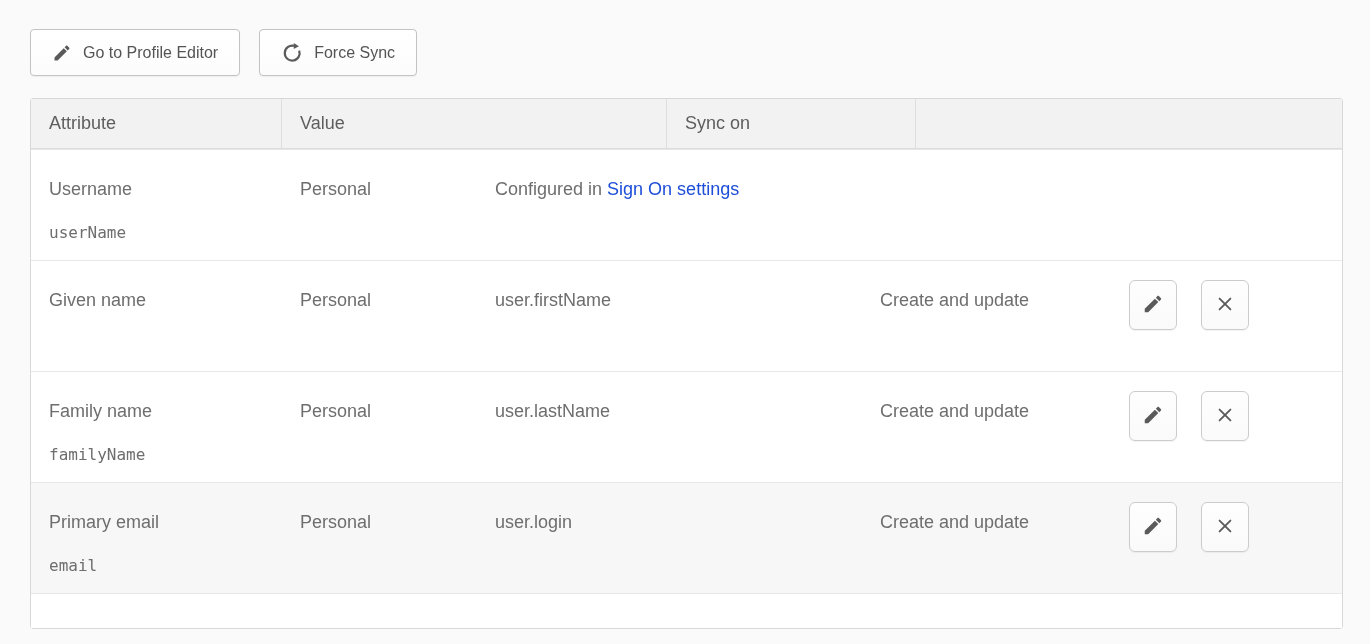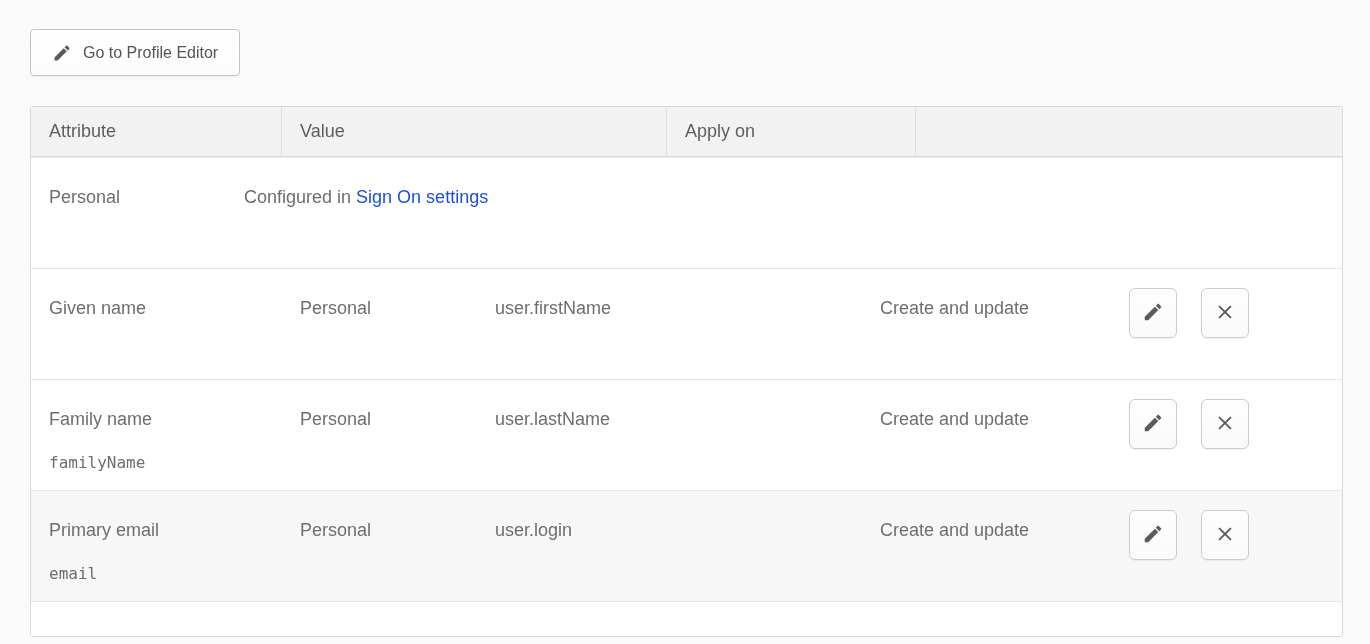--- a/index.html
+++ b/index.html
@@ -27,21 +27,21 @@
     border-radius: 4px;
     box-shadow: 0 1px 1px rgba(0,0,0,0.05);
     font-size: 16px;
     color: #545454;
     cursor: pointer;
   }
   .btn svg { display: block; }
   
   .attr-table {
     width: 1313px;
-    margin: 30px 0 0 30px;
+    margin: 22px 0 0 30px;
     background: #ffffff;
     border: 1px solid #d8d8d8;
     border-radius: 3px;
   }
   .t-row { display: flex; width: 100%; }
   .t-head {
     height: 50px;
     background: #f2f2f2;
     border-bottom: 1px solid #dcdcdc;
     align-items: center;
@@ -103,32 +103,45 @@
 
 <div class="toolbar">
   <button class="btn">
     <span>
       <svg width="20" height="20" viewBox="0 0 24 24">
         <path d="M3 17.25V21h3.75L17.81 9.94l-3.75-3.75L3 17.25zM20.71 7.04c.39-.39.39-1.02 0-1.41l-2.34-2.34c-.39-.39-1.02-.39-1.41 0l-1.83 1.83 3.75 3.75 1.83-1.83z" fill="#5a5a5a"></path>
       </svg>
     </span>
     <span>Go to Profile Editor</span>
   </button>
+  <button class="btn">
+    <span>
+      <svg width="22" height="22" viewBox="0 0 24 24">
+        <path d="M14.12 4.3 A8.1 8.1 0 1 0 19.8 9.3" fill="none" stroke="#5a5a5a" stroke-width="2.4"></path>
+        <polygon points="13.9,1.2 13.9,7.7 19.6,4.5" fill="#5a5a5a"></polygon>
+      </svg>
+    </span>
+    <span>Force Sync</span>
+  </button>
 </div>
 
 <div class="attr-table">
 
   <div class="t-row t-head">
     <div class="cell col-attr">Attribute</div>
     <div class="cell col-value">Value</div>
-    <div class="cell col-apply">Apply on</div>
+    <div class="cell col-apply">Sync on</div>
     <div class="cell col-actions"></div>
   </div>
 
   <div class="t-row t-body-row">
+    <div class="cell col-attr">
+      <span class="attr-name">Username</span>
+      <span class="attr-var">userName</span>
+    </div>
     <div class="cell col-type">Personal</div>
     <div class="cell col-value">
       <span>Configured in </span><a class="value-link">Sign On settings</a>
     </div>
     <div class="cell col-apply"></div>
     <div class="cell col-actions"></div>
   </div>
 
   <div class="t-row t-body-row">
     <div class="cell col-attr">

